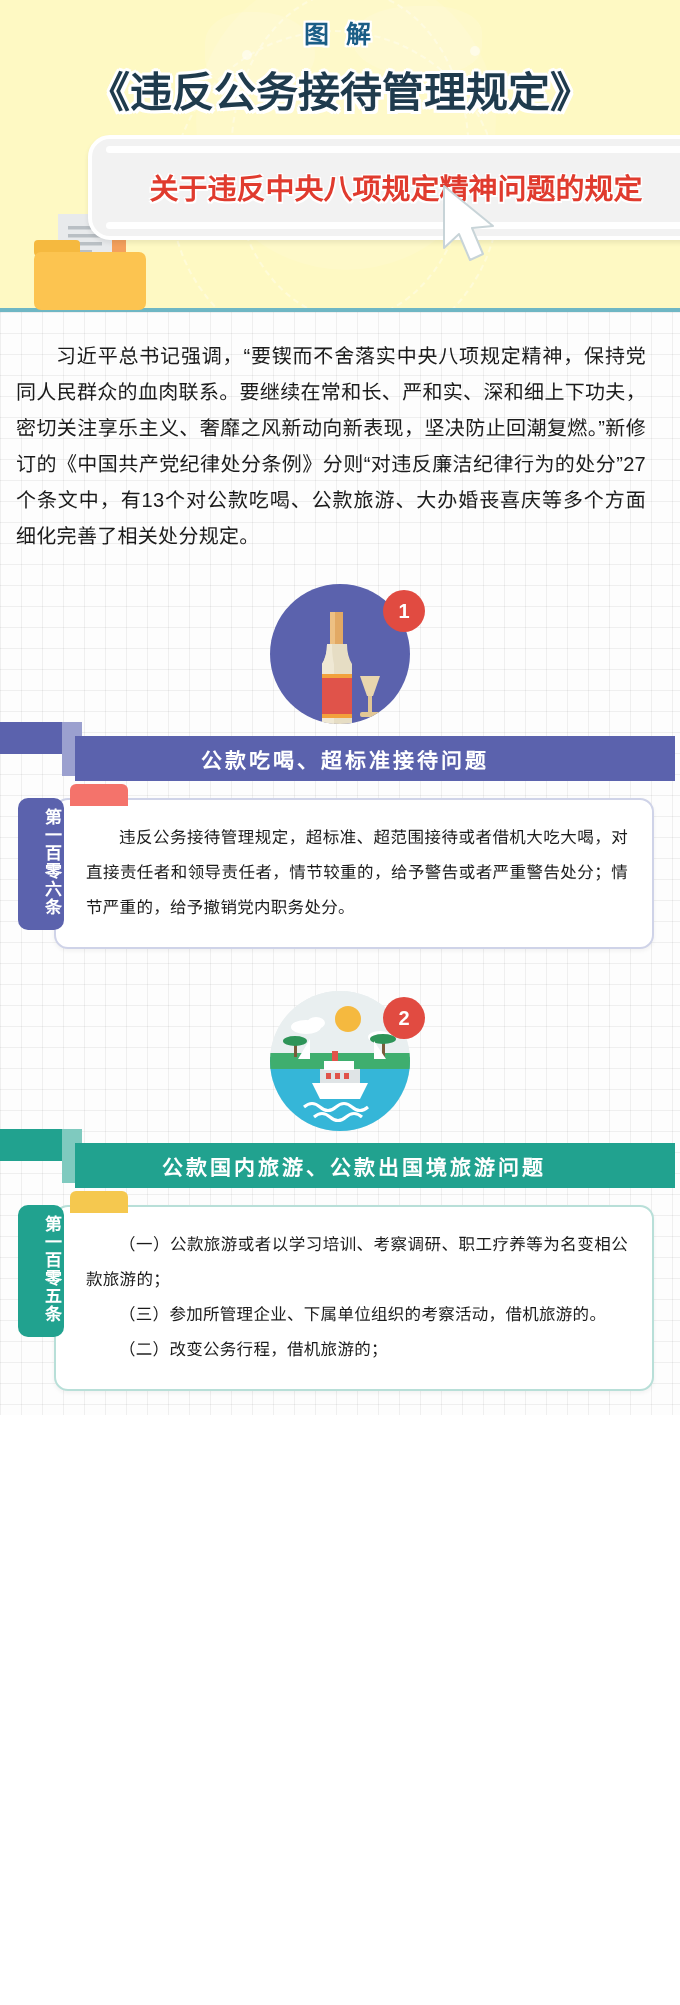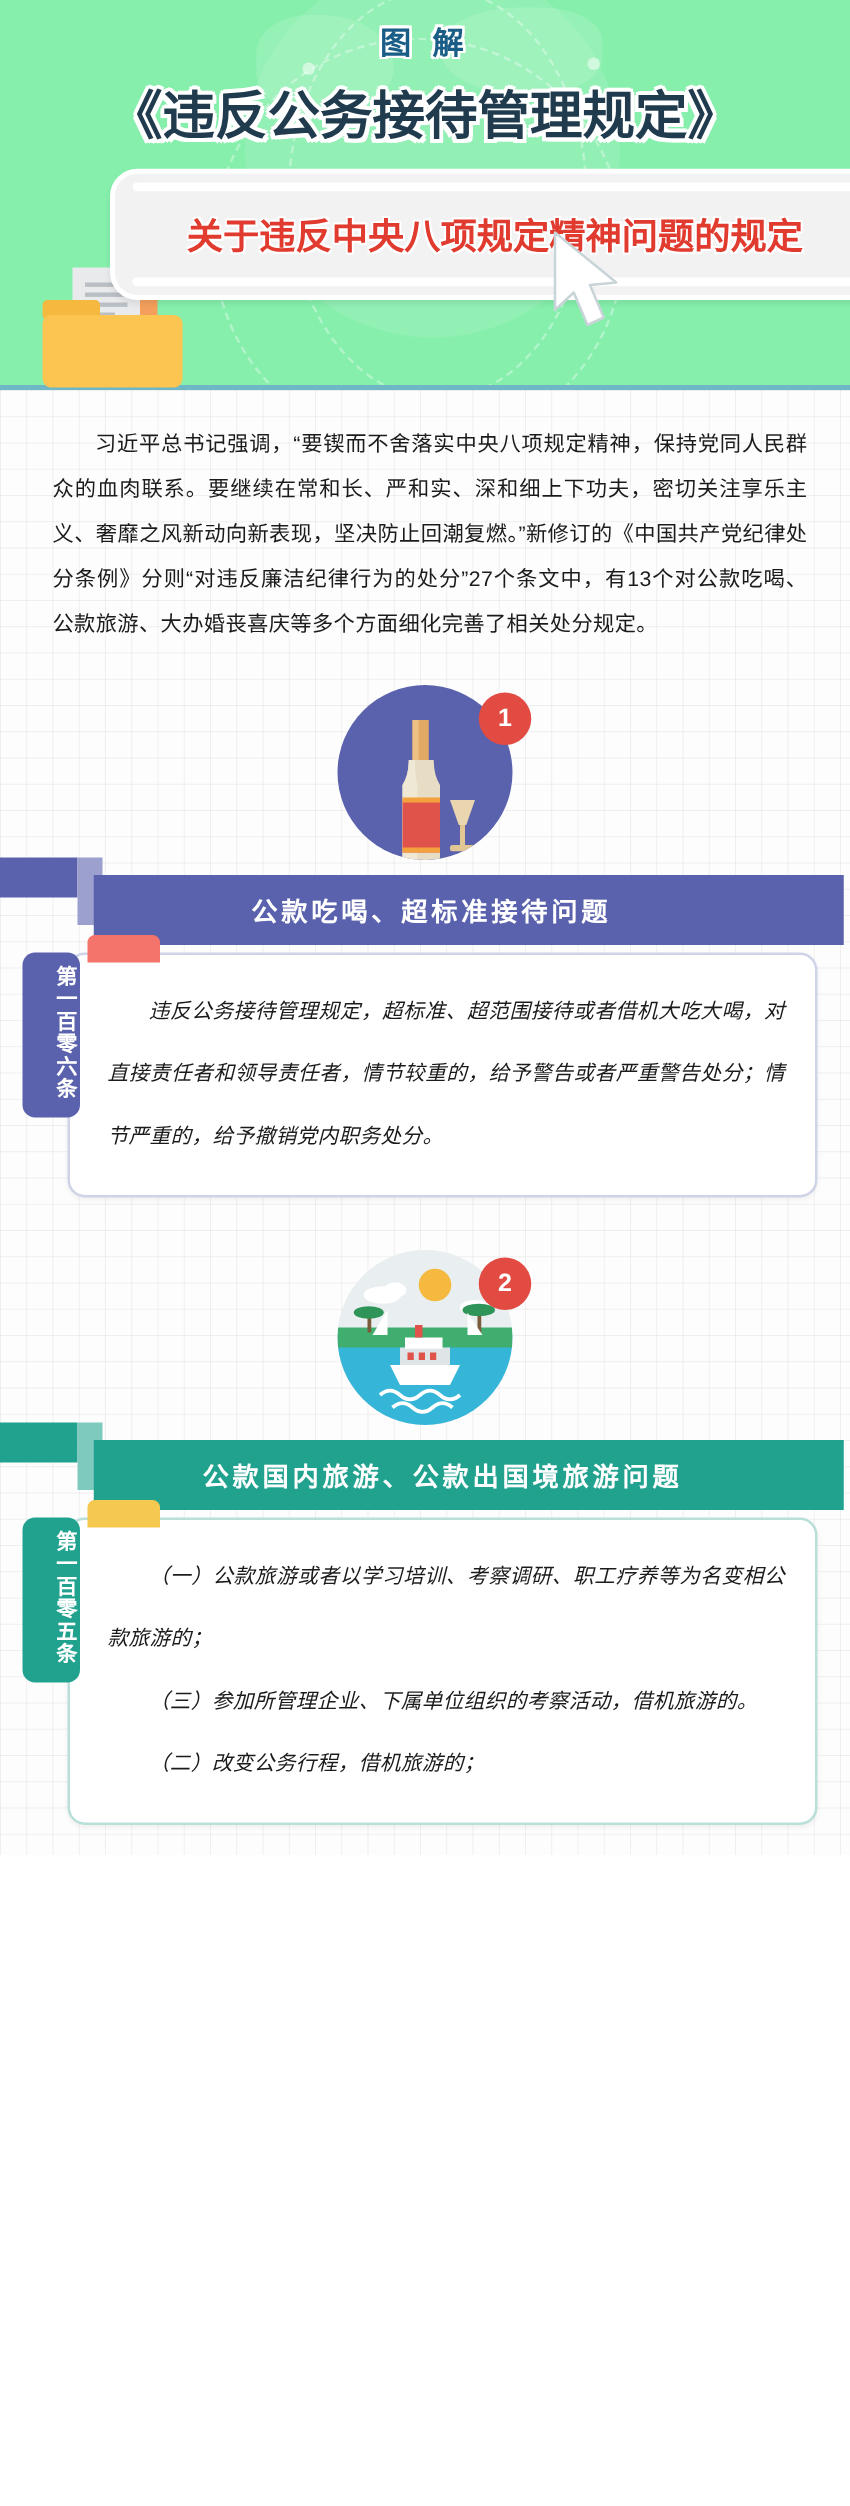--- a/index.html
+++ b/index.html
@@ -21,21 +21,21 @@
     width: 680px;
     position: relative;
     background: #ffffff;
   }
 
   
   .hero {
     position: relative;
     width: 680px;
     height: 312px;
-    background: #86efac;
+    background: #fef9c3;
     overflow: hidden;
   }
 
   
   .globe {
     position: absolute;
     left: 196px;
     top: -30px;
     width: 300px;
     height: 300px;
@@ -182,22 +182,22 @@
     width: 680px;
     background-color: #fdfdfd;
     background-image:
       linear-gradient(to right, rgba(0,0,0,0.055) 1px, transparent 1px),
       linear-gradient(to bottom, rgba(0,0,0,0.055) 1px, transparent 1px);
     background-size: 21px 21px;
     padding-bottom: 24px;
   }
 
   .intro {
-    padding: 26px 34px 10px 42px;
-    font-size: 17px;
+    padding: 26px 34px 10px 16px;
+    font-size: 20px;
     line-height: 36px;
     color: #1b1b1b;
     text-align: justify;
     text-indent: 2em;
     letter-spacing: 0.3px;
   }
 
   
   .illo-wrap {
     position: relative;
@@ -261,21 +261,21 @@
     height: 54px;
   }
   .ribbon-fold.blue { background: #9ba0cf; }
   .ribbon-fold.green { background: #7fcabf; }
 
   .ribbon-bar {
     position: absolute;
     left: 75px;
     top: 14px;
     right: 5px;
-    height: 56px;
+    height: 45px;
     display: flex;
     align-items: center;
     justify-content: center;
   }
   .ribbon-bar.blue { background: #5b62ad; }
   .ribbon-bar.green { background: #21a28f; }
 
   .ribbon-label {
     color: #ffffff;
     font-size: 21px;
@@ -338,25 +338,24 @@
     width: 58px;
     height: 22px;
     border-radius: 6px 6px 0 0;
     z-index: 1;
   }
   .card-chip.red { background: #f4736b; }
   .card-chip.yellow { background: #f5c84f; }
 
   .article-text {
     font-size: 16.5px;
-    line-height: 50px;
+    line-height: 35px;
     color: #1b1b1b;
     text-align: justify;
     letter-spacing: 0.3px;
-    font-style: italic;
   }
   .article-text p { text-indent: 2em; }
   .article-text p + p { margin-top: 0px; }
 
   
   svg { display: block; }
 </style>
 </head>
 <body>
 

